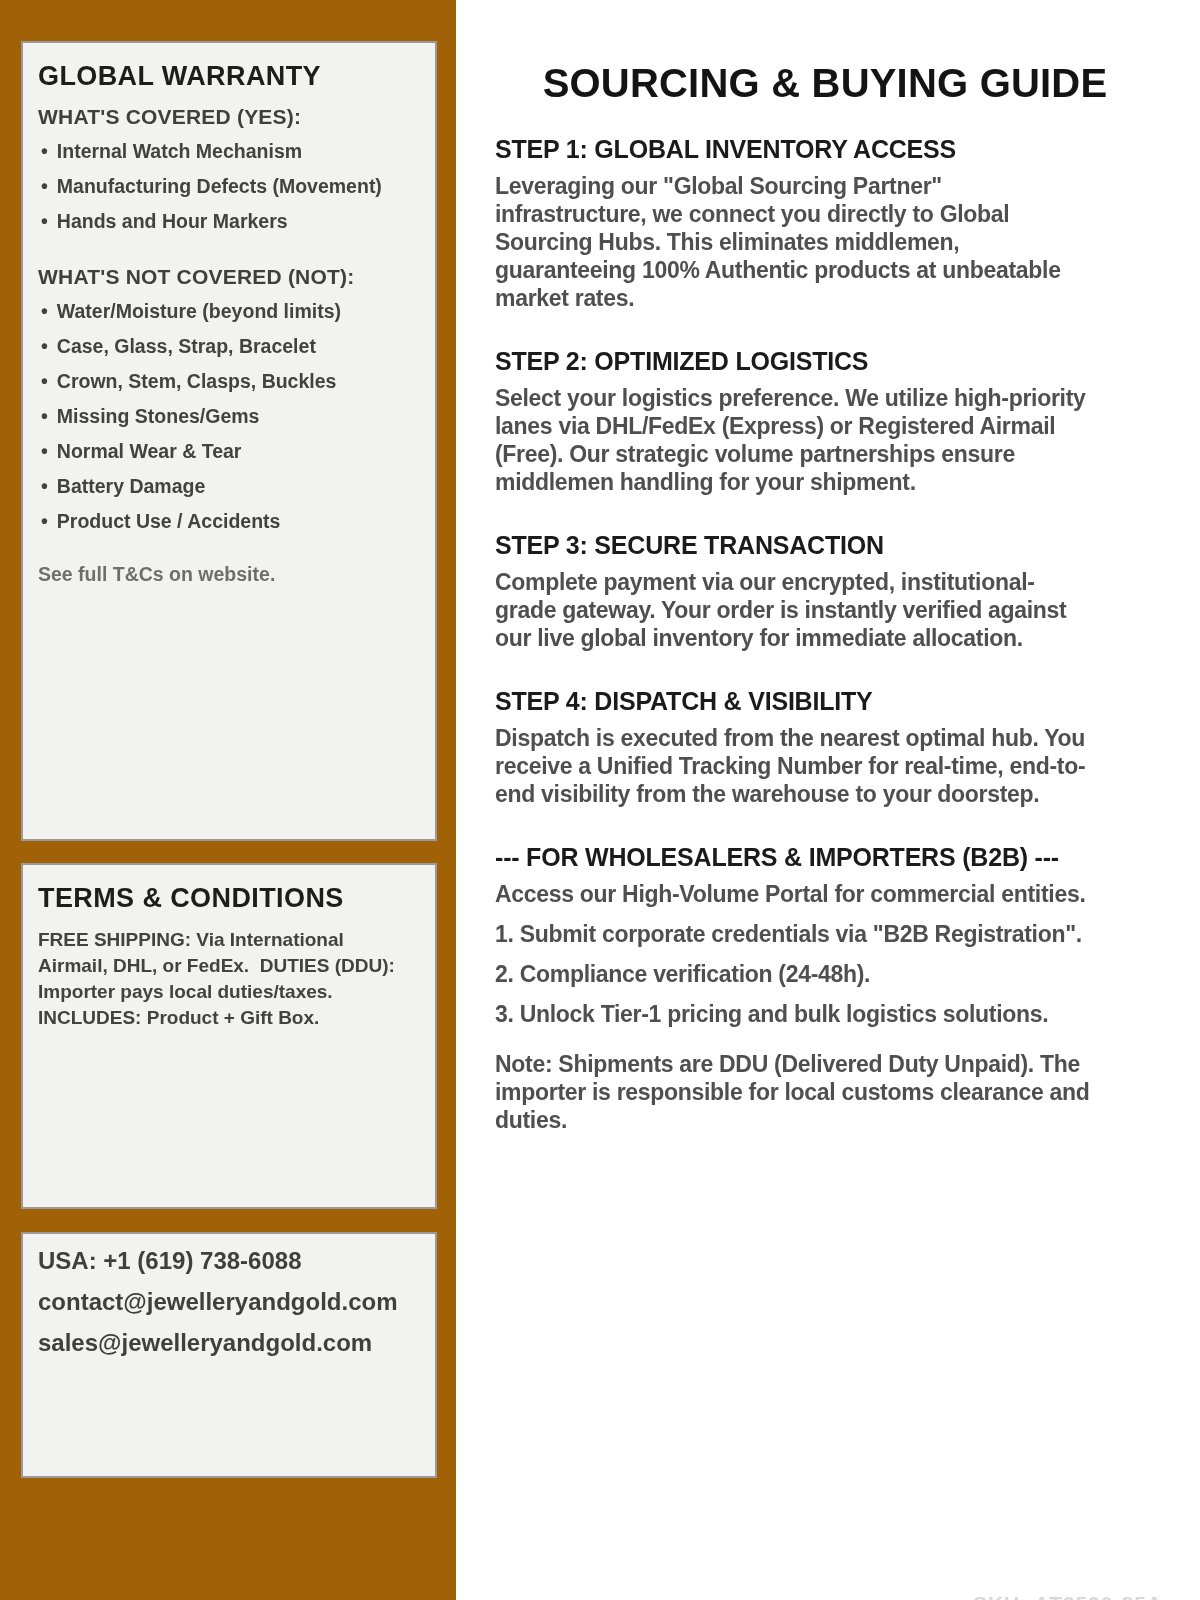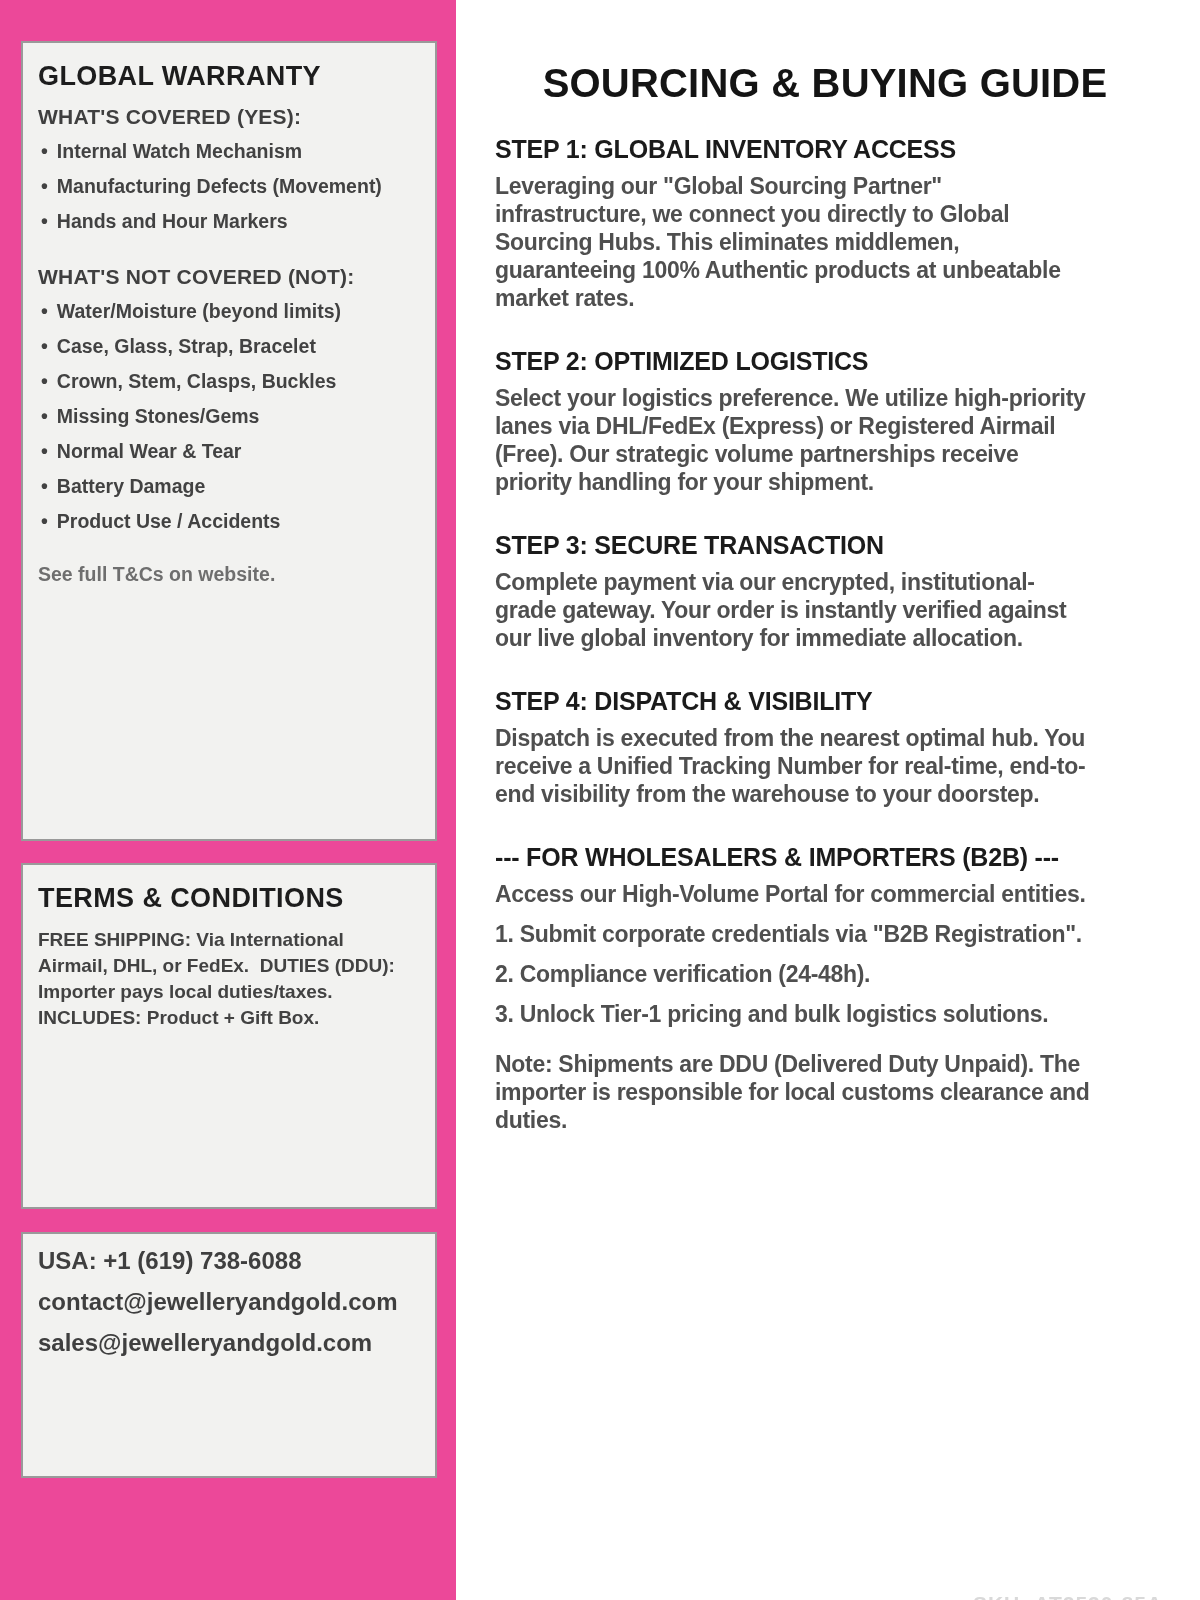--- a/index.html
+++ b/index.html
@@ -9,21 +9,21 @@
     overflow: hidden;
     font-family: "Liberation Sans", sans-serif;
     -webkit-font-smoothing: antialiased;
   }
   .page { position: relative; width: 1200px; height: 1600px; }
 
   
   .sidebar {
     position: absolute; left: 0; top: 0;
     width: 456px; height: 1600px;
-    background: #ec4899;
+    background: #a16207;
   }
   .card {
     position: absolute; left: 21px; width: 416px;
     box-sizing: border-box;
     border: 2px solid #9a9a9a;
     background: #f2f2f0;
     padding: 16px 16px 16px 15px;
   }
   #warranty-card { top: 41px;  height: 800px; }
   #terms-card    { top: 863px; height: 346px; }
@@ -145,21 +145,21 @@
 
   </div>
 
   <div class="main">
     <h1 class="main-title">SOURCING &amp; BUYING GUIDE</h1>
 
     <h2 class="step-h first">STEP 1: GLOBAL INVENTORY ACCESS</h2>
     <p class="cbody">Leveraging our "Global Sourcing Partner" infrastructure, we connect you directly to Global Sourcing Hubs. This eliminates middlemen, guaranteeing 100% Authentic products at unbeatable market rates.</p>
 
     <h2 class="step-h">STEP 2: OPTIMIZED LOGISTICS</h2>
-    <p class="cbody">Select your logistics preference. We utilize high-priority lanes via DHL/FedEx (Express) or Registered Airmail (Free). Our strategic volume partnerships receive priority handling for your shipment.</p>
+    <p class="cbody">Select your logistics preference. We utilize high-priority lanes via DHL/FedEx (Express) or Registered Airmail (Free). Our strategic volume partnerships ensure middlemen handling for your shipment.</p>
 
     <h2 class="step-h">STEP 3: SECURE TRANSACTION</h2>
     <p class="cbody">Complete payment via our encrypted, institutional-grade gateway. Your order is instantly verified against our live global inventory for immediate allocation.</p>
 
     <h2 class="step-h">STEP 4: DISPATCH &amp; VISIBILITY</h2>
     <p class="cbody">Dispatch is executed from the nearest optimal hub. You receive a Unified Tracking Number for real-time, end-to-end visibility from the warehouse to your doorstep.</p>
 
     <h2 class="step-h">--- FOR WHOLESALERS &amp; IMPORTERS (B2B) ---</h2>
     <p class="cbody tight">Access our High-Volume Portal for commercial entities.</p>
     <p class="cbody tight">1. Submit corporate credentials via "B2B Registration".</p>

